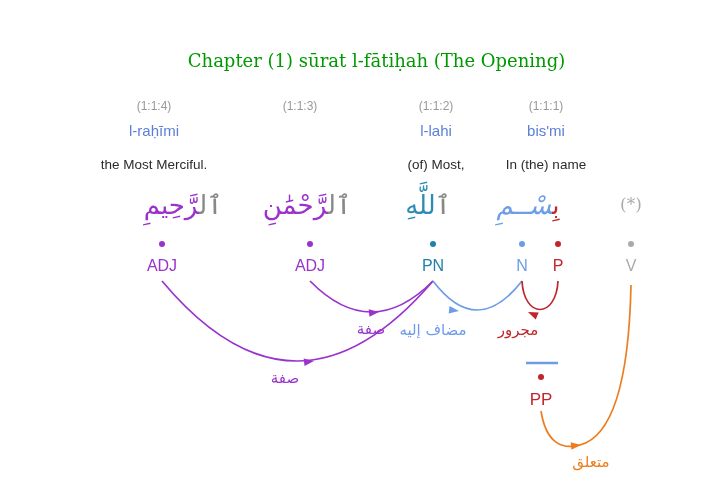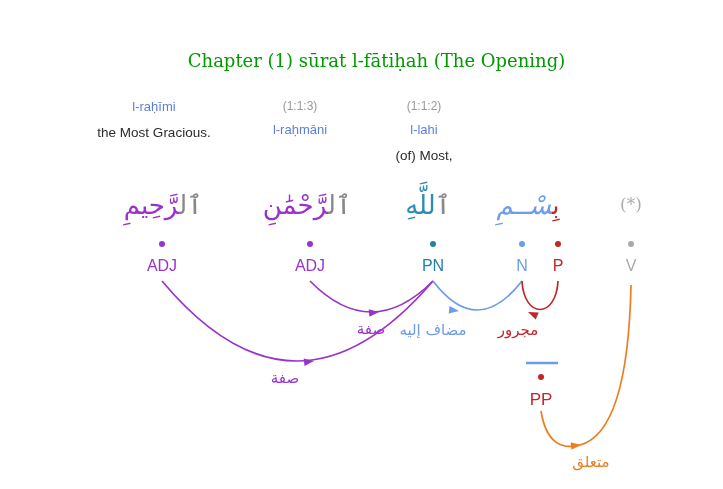--- a/index.html
+++ b/index.html
@@ -3,54 +3,59 @@
 <meta charset="utf-8">
 <style>
   html,body{margin:0;padding:0;background:#ffffff;}
   .stage{position:relative;width:723px;height:489px;background:#ffffff;overflow:hidden;
          font-family:"Liberation Sans",sans-serif;padding-left:12px;}
   .page-title{position:absolute;top:50px;left:0;width:723px;text-align:center;text-indent:30px;
               font-family:"DejaVu Serif","Liberation Serif",serif;font-size:18px;color:#009900;
               white-space:nowrap;}
   .wcol{position:absolute;top:99px;transform:translateX(-50%);text-align:center;white-space:nowrap;}
   .ref{font-size:12px;color:#999999;margin-bottom:9px;}
-  .translit{font-size:13px;color:#5B7FD9;margin-bottom:11px;}
+  .translit{font-size:15px;color:#5B7FD9;margin-bottom:18px;}
   .trans{font-size:13.5px;color:#2B2B2B;}
   .aword{position:absolute;top:183px;height:44px;line-height:44px;transform:translateX(-50%);
          direction:rtl;unicode-bidi:isolate;white-space:nowrap;
          font-family:"DejaVu Sans",sans-serif;font-size:26px;}
   .elided{position:absolute;top:194px;transform:translateX(-50%);
           font-family:"DejaVu Serif","Liberation Serif",serif;font-size:17px;}
   svg{position:absolute;left:0;top:0;}
   svg text.pos{font-family:"Liberation Sans",sans-serif;font-size:16px;}
   svg text.alabel{font-family:"DejaVu Sans",sans-serif;font-size:15px;}
   svg text.pp{font-family:"Liberation Sans",sans-serif;font-size:17px;}
 </style>
 </head>
 <body>
 
 <div class="stage">
 
   <div class="page-title">Chapter (1) sūrat l-fātiḥah (The Opening)</div>
 
   <div class="wcol" style="left:154px">
+    <div class="ref">(1:1:4)</div>
     <div class="translit">l-raḥīmi</div>
-    <div class="trans">the Most Gracious.</div>
+    <div class="trans">the Most Merciful.</div>
   </div>
   <div class="wcol" style="left:300px">
     <div class="ref">(1:1:3)</div>
-    <div class="translit">l-raḥmāni</div>
   </div>
-  <div class="wcol" style="left:424px">
+  <div class="wcol" style="left:436px">
     <div class="ref">(1:1:2)</div>
     <div class="translit">l-lahi</div>
     <div class="trans">(of) Most,</div>
   </div>
+  <div class="wcol" style="left:546px">
+    <div class="ref">(1:1:1)</div>
+    <div class="translit">bis'mi</div>
+    <div class="trans">In (the) name</div>
+  </div>
 
-  <div class="aword" style="left:163px">
+  <div class="aword" style="left:183px">
     <span style="color: rgb(136, 136, 136);">ٱل‍</span><span style="color: rgb(153, 51, 204);">‍رَّحِيمِ</span>
   </div>
   <div class="aword" style="left:307px">
     <span style="color: rgb(136, 136, 136);">ٱل‍</span><span style="color: rgb(153, 51, 204);">‍رَّحْمَٰنِ</span>
   </div>
   <div class="aword" style="left:428px">
     <span style="color: rgb(136, 136, 136);">ٱ</span><span style="color: rgb(46, 140, 180);">للَّهِ</span>
   </div>
   <div class="aword" style="left:528px">
     <span style="color: rgb(192, 38, 44);">بِ‍</span><span style="color: rgb(109, 156, 232); font-style: italic;">‍سْــمِ</span>

